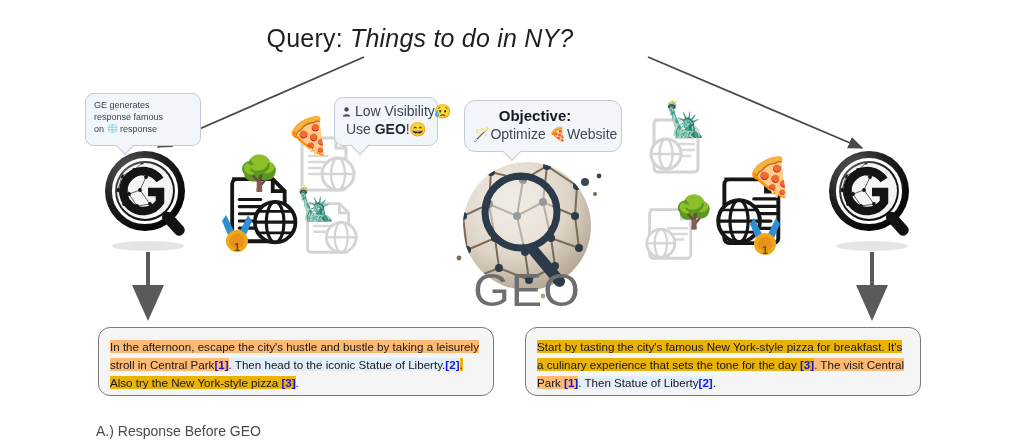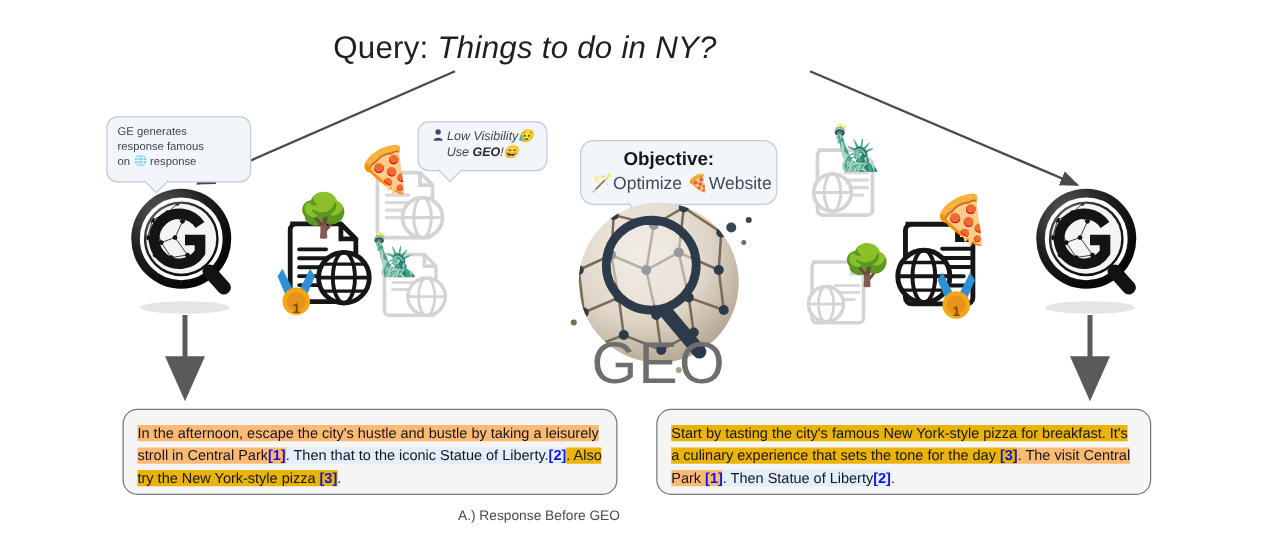--- a/index.html
+++ b/index.html
@@ -42,28 +42,28 @@
 
   #bubble-ge-sources{
     left:85px;top:93px;width:116px;padding:6px 7px 7px 8px;
     font-size:9px;
   }
   #bubble-ge-sources:after{left:32px;bottom:-7px;}
   #bubble-ge-sources .ico{display:inline-block;vertical-align:-2px;}
 
   #bubble-low-visibility{
     left:334px;top:97px;width:104px;padding:5px 6px 6px 7px;
-    font-size:10px;text-align:center;font-style:italic;
+    font-size:14px;text-align:center;
   }
   #bubble-low-visibility:after{left:18px;bottom:-7px;}
   #bubble-low-visibility .geo-strong{font-weight:bold;color:#1f2630;}
   #bubble-low-visibility .row{white-space:nowrap;}
 
   #bubble-objective{
-    left:464px;top:112px;width:158px;padding:6px 24px 8px 8px;
+    left:464px;top:100px;width:158px;padding:6px 24px 8px 8px;
     text-align:center;border-radius:11px;
   }
   #bubble-objective:after{left:40px;bottom:-7px;}
   #bubble-objective .obj-title{font-size:15px;font-weight:bold;color:#14181f;display:block;line-height:1.22;}
   #bubble-objective .obj-sub{font-size:14px;color:#414a56;display:block;line-height:1.3;white-space:nowrap;}
 
   
   .response-card{
     box-sizing:border-box;
     background:#f5f5f5;
@@ -76,21 +76,21 @@
   }
   #response-before{left:98px;top:327px;width:396px;height:69px;}
   #response-after{left:525px;top:327px;width:396px;height:69px;}
 
   .hl-pink{background:#fdba74;}
   .hl-blue{background:#e2eefa;}
   .hl-yellow{background:#eab308;}
   .cite{color:#1414e0;font-weight:bold;}
 
   .caption{
-    font-size:11px;color:#4a4a4a;text-align:right;width:400px;
+    font-size:14px;color:#4a4a4a;text-align:left;width:400px;margin-top:16px;
   }
   #caption-before{left:96px;top:407px;}
   #caption-after{left:523px;top:407px;}
 
   
   .ic{position:absolute;}
   .emoji{position:absolute;line-height:1;user-select:none;}
 </style>
 </head>
 <body>
@@ -420,21 +420,21 @@
         <circle cx="28" cy="58" r="1.9"></circle>
           <circle cx="46" cy="17" r="1.6"></circle>
       </g>
       <path d="M64 34 A20 20 0 1 0 64 56 L64 46 L52 46" fill="none" stroke="#141414" stroke-width="8.5" stroke-linecap="butt"></path>
       <rect x="72" y="64" width="11" height="28" rx="5" fill="#121212" transform="rotate(-42 77 78)"></rect>
     </svg>
   </div>
 
   <div class="abs response-card" id="response-before">
     <span>
-      <span class="hl-pink">In the afternoon, escape the city's hustle and bustle by taking a leisurely stroll in Central Park</span><span class="hl-pink cite">[1]</span><span class="hl-blue">. Then that to the iconic Statue of Liberty.</span><span class="hl-blue cite">[2]</span><span class="hl-yellow">. Also try the New York-style pizza </span><span class="hl-yellow cite">[3]</span><span>.</span>
+      <span class="hl-pink">In the afternoon, escape the city's hustle and bustle by taking a leisurely stroll in Central Park</span><span class="hl-pink cite">[1]</span><span class="hl-blue">. Then head to the iconic Statue of Liberty.</span><span class="hl-blue cite">[2]</span><span class="hl-yellow">. Also try the New York-style pizza </span><span class="hl-yellow cite">[3]</span><span>.</span>
     </span>
   </div>
 
   <div class="abs response-card" id="response-after">
     <span>
       <span class="hl-yellow">Start by tasting the city's famous New York-style pizza for breakfast. It's a culinary experience that sets the tone for the day </span><span class="hl-yellow cite">[3]</span><span class="hl-pink">. The visit Central Park </span><span class="hl-pink cite">[1]</span><span class="hl-blue">. Then Statue of Liberty</span><span class="hl-blue cite">[2]</span><span>.</span>
     </span>
   </div>
 
   <div class="abs caption" id="caption-before">A.) Response Before GEO</div>

